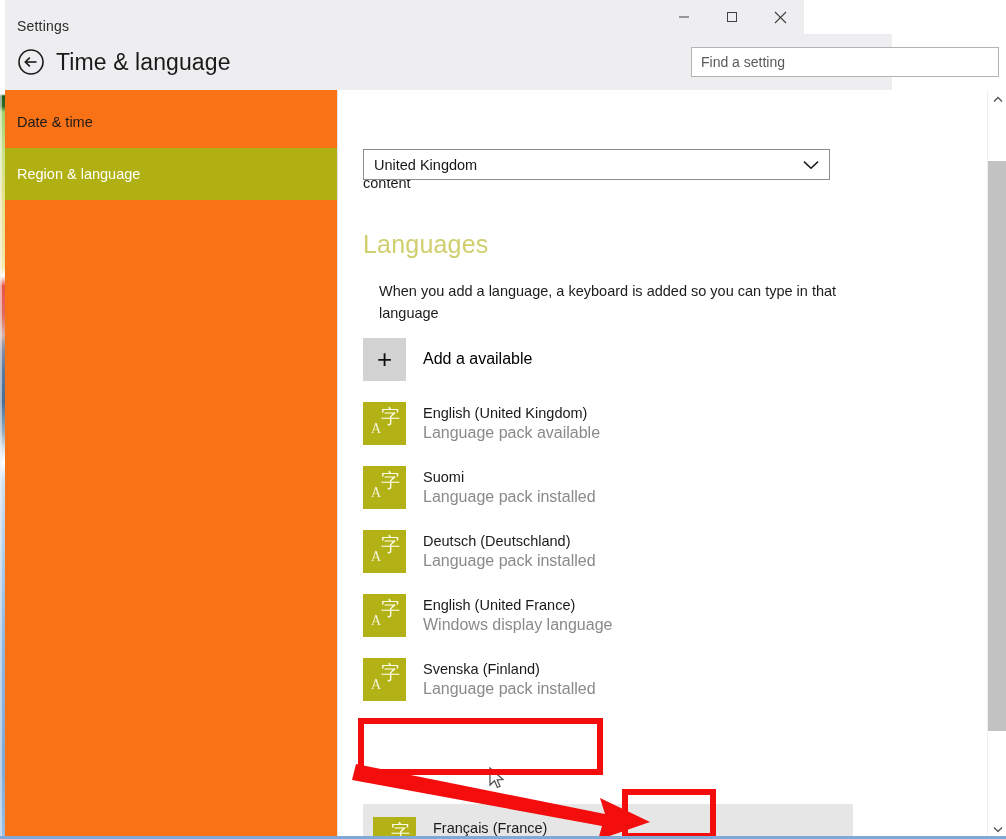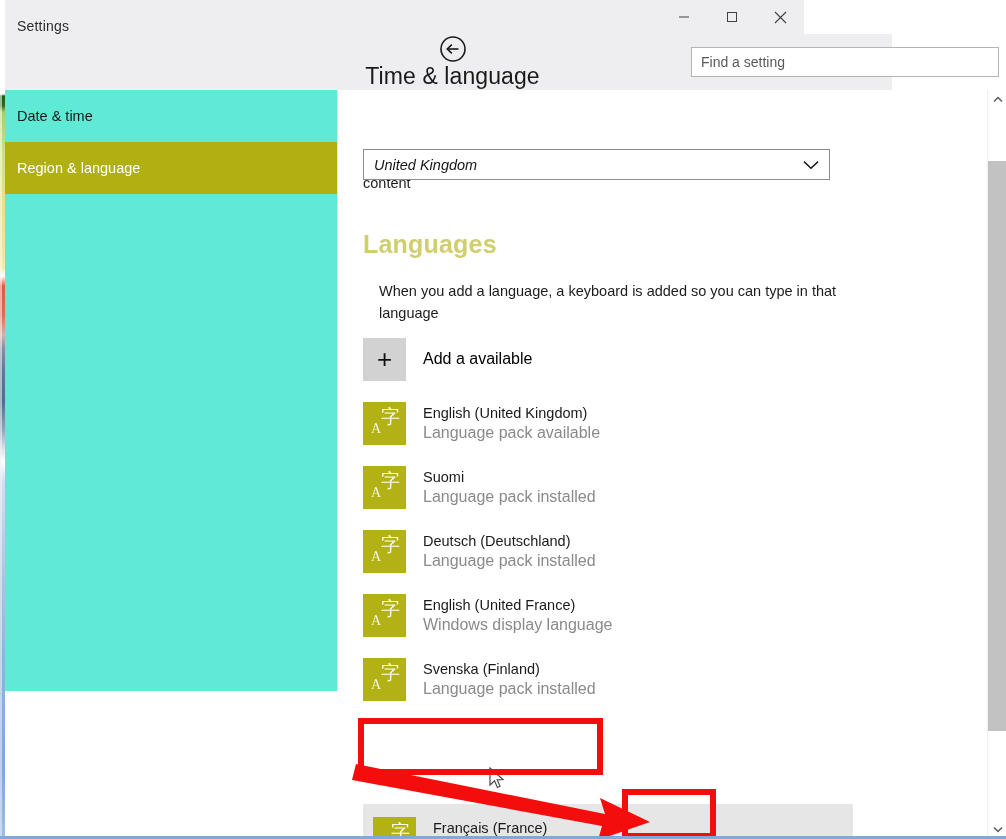--- a/index.html
+++ b/index.html
@@ -79,21 +79,20 @@
   .win-btn svg { display: block; }
 
   
   .header {
     position: absolute;
     left: 5px; top: 34px;
     width: 887px; height: 56px;
     background: #eeeef0;
     display: flex;
     align-items: center;
-    flex-direction: column;
   }
   .back-btn {
     margin-left: 9px;
     width: 34px; height: 34px;
     display: flex; align-items: center; justify-content: center;
     cursor: pointer;
   }
   .page-title {
     margin-left: 8px;
     font-size: 23px;
@@ -117,23 +116,24 @@
     font-family: "Liberation Sans", sans-serif;
     font-size: 14px;
     color: #7f1d1d;
   }
   .search-box input::placeholder { color: #5a5a5a; }
 
   
   .sidebar {
     position: absolute;
     left: 5px; top: 90px;
-    width: 333px; height: 601px;
-    background: #5eead4;
+    width: 333px; height: 749px;
+    background: #f97316;
     border-right: 1px solid #e3e3e3;
+    padding-top: 6px;
   }
   .nav-item {
     height: 52px;
     display: flex; align-items: center;
     padding-left: 12px;
     font-size: 14.5px;
     color: #1a1a1a;
     cursor: pointer;
   }
   .nav-item.active {
@@ -164,29 +164,28 @@
     position: absolute;
     left: 24px; top: 59px;
     width: 467px; height: 31px;
     background: #ffffff;
     border: 1px solid #8c8c8c;
     display: flex; align-items: center;
     padding: 0 10px;
     font-size: 14.5px;
     color: #161616;
     cursor: pointer;
-    font-style: italic;
   }
   .combo .chev { margin-left: auto; }
 
   .section-title {
     position: absolute;
     left: 24px; top: 140px;
     font-size: 25px;
-    font-weight: 700;
+    font-weight: 400;
     color: #cfcf6e;
     letter-spacing: .2px;
   }
 
   .desc2 {
     position: absolute;
     left: 40px; top: 190px;
     width: 480px;
     font-size: 14.5px;
     line-height: 22px;

